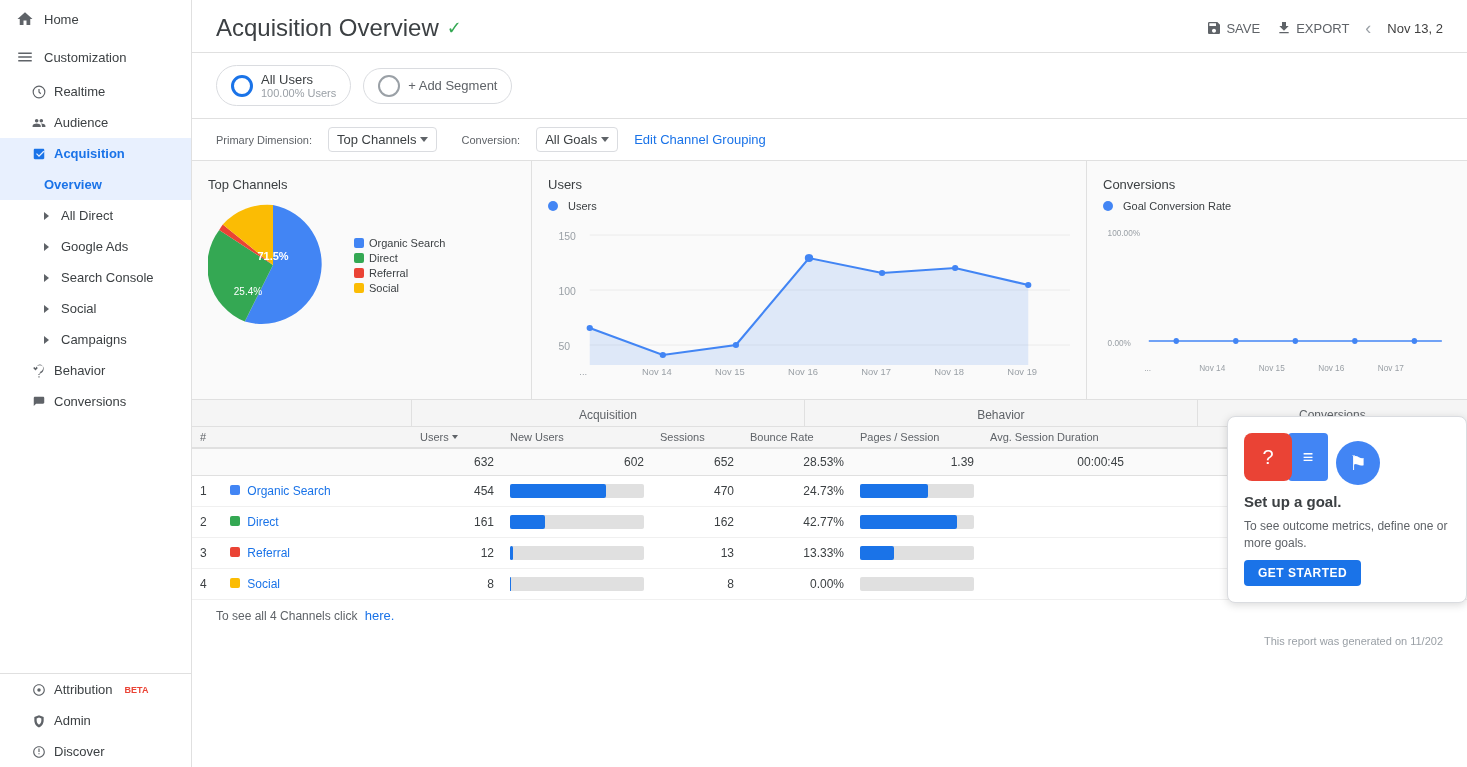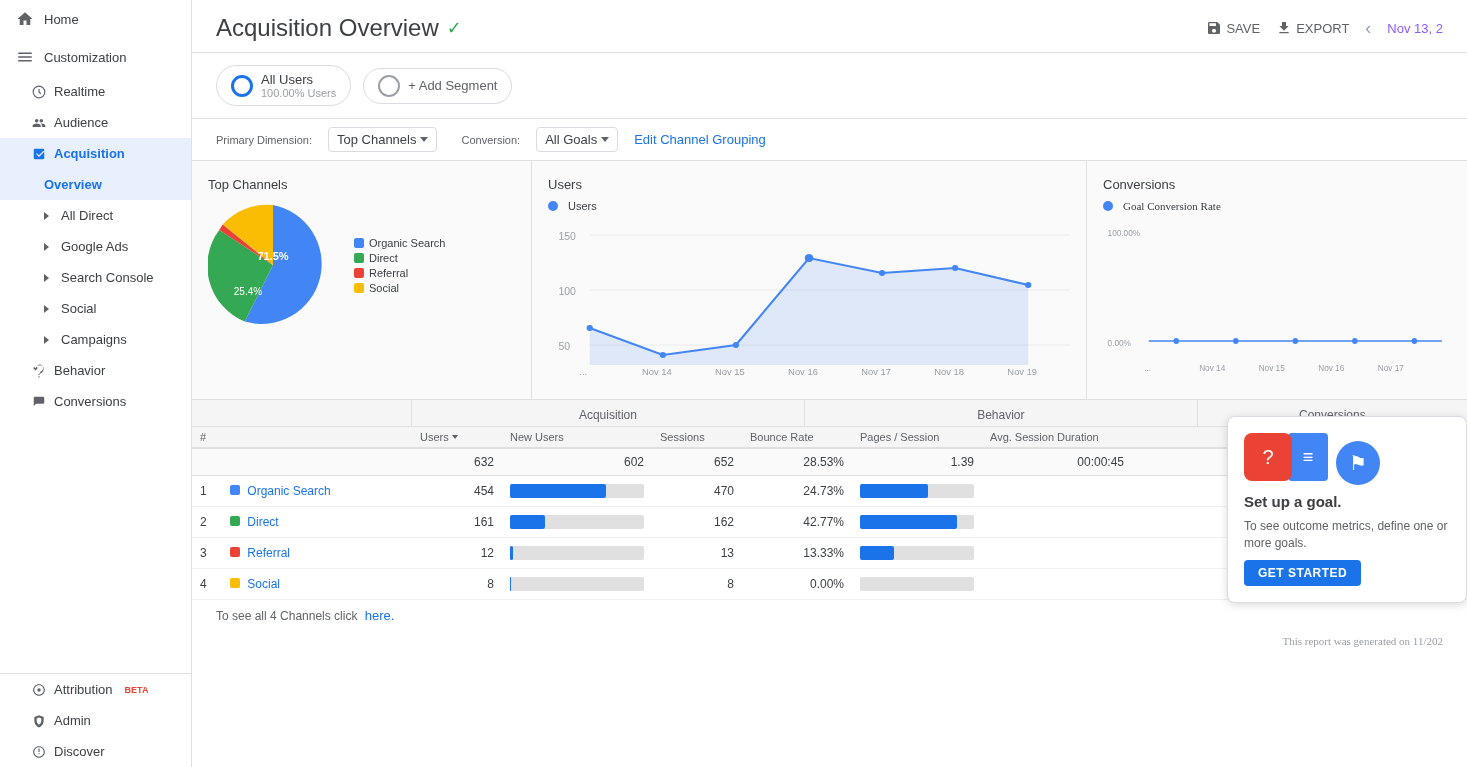--- a/index.html
+++ b/index.html
@@ -100,21 +100,21 @@
     .header-btn {
       display: flex;
       align-items: center;
       gap: 4px;
       cursor: pointer;
       color: #5f6368;
       font-size: 13px;
     }
     .date-text {
       font-size: 13px;
-      color: #8b5cf6;
+      color: #404040;
       text-align: center;
     }
 
     
     .segments-bar {
       display: flex;
       align-items: center;
       padding: 12px 24px;
       gap: 12px;
       border-bottom: 1px solid #e0e0e0;
@@ -309,21 +309,20 @@
     .note-row {
       padding: 8px 24px;
       font-size: 12px;
       color: #5f6368;
     }
     .generated-row {
       padding: 4px 24px 8px;
       font-size: 11px;
       color: #9aa0a6;
       text-align: right;
-      font-family: Liberation Serif, serif;
     }
 
     
     .goal-setup-card {
       position: absolute;
       right: 0;
       bottom: 60px;
       background: #fff;
       border: 1px solid #dadce0;
       border-radius: 8px;
@@ -623,21 +622,21 @@
         <text x="160" y="155" font-size="9" fill="#9aa0a6">Nov 15</text>
         <text x="230" y="155" font-size="9" fill="#9aa0a6">Nov 16</text>
         <text x="300" y="155" font-size="9" fill="#9aa0a6">Nov 17</text>
         <text x="370" y="155" font-size="9" fill="#9aa0a6">Nov 18</text>
         <text x="440" y="155" font-size="9" fill="#9aa0a6">Nov 19</text>
       </svg>
     </div>
 
     <div class="chart-panel" style="max-width:380px;">
       <div class="chart-title">Conversions</div>
-      <div class="legend-item" style="margin-bottom:4px;font-family:Liberation Serif, serif;">
+      <div class="legend-item" style="margin-bottom:4px;">
         <div style="width:10px;height:10px;border-radius:50%;background:#4285f4;margin-right:5px;"></div>
         <span style="font-size:11px;">Goal Conversion Rate</span>
       </div>
       <svg class="chart-area" viewBox="0 0 380 160" preserveAspectRatio="none">
         <text x="5" y="20" font-size="9" fill="#9aa0a6">100.00%</text>
         <text x="5" y="130" font-size="9" fill="#9aa0a6">0.00%</text>
         <line x1="50" y1="125" x2="370" y2="125" stroke="#4285f4" stroke-width="1.5"></line>
         <circle cx="80" cy="125" r="3" fill="#4285f4"></circle>
         <circle cx="145" cy="125" r="3" fill="#4285f4"></circle>
         <circle cx="210" cy="125" r="3" fill="#4285f4"></circle>

